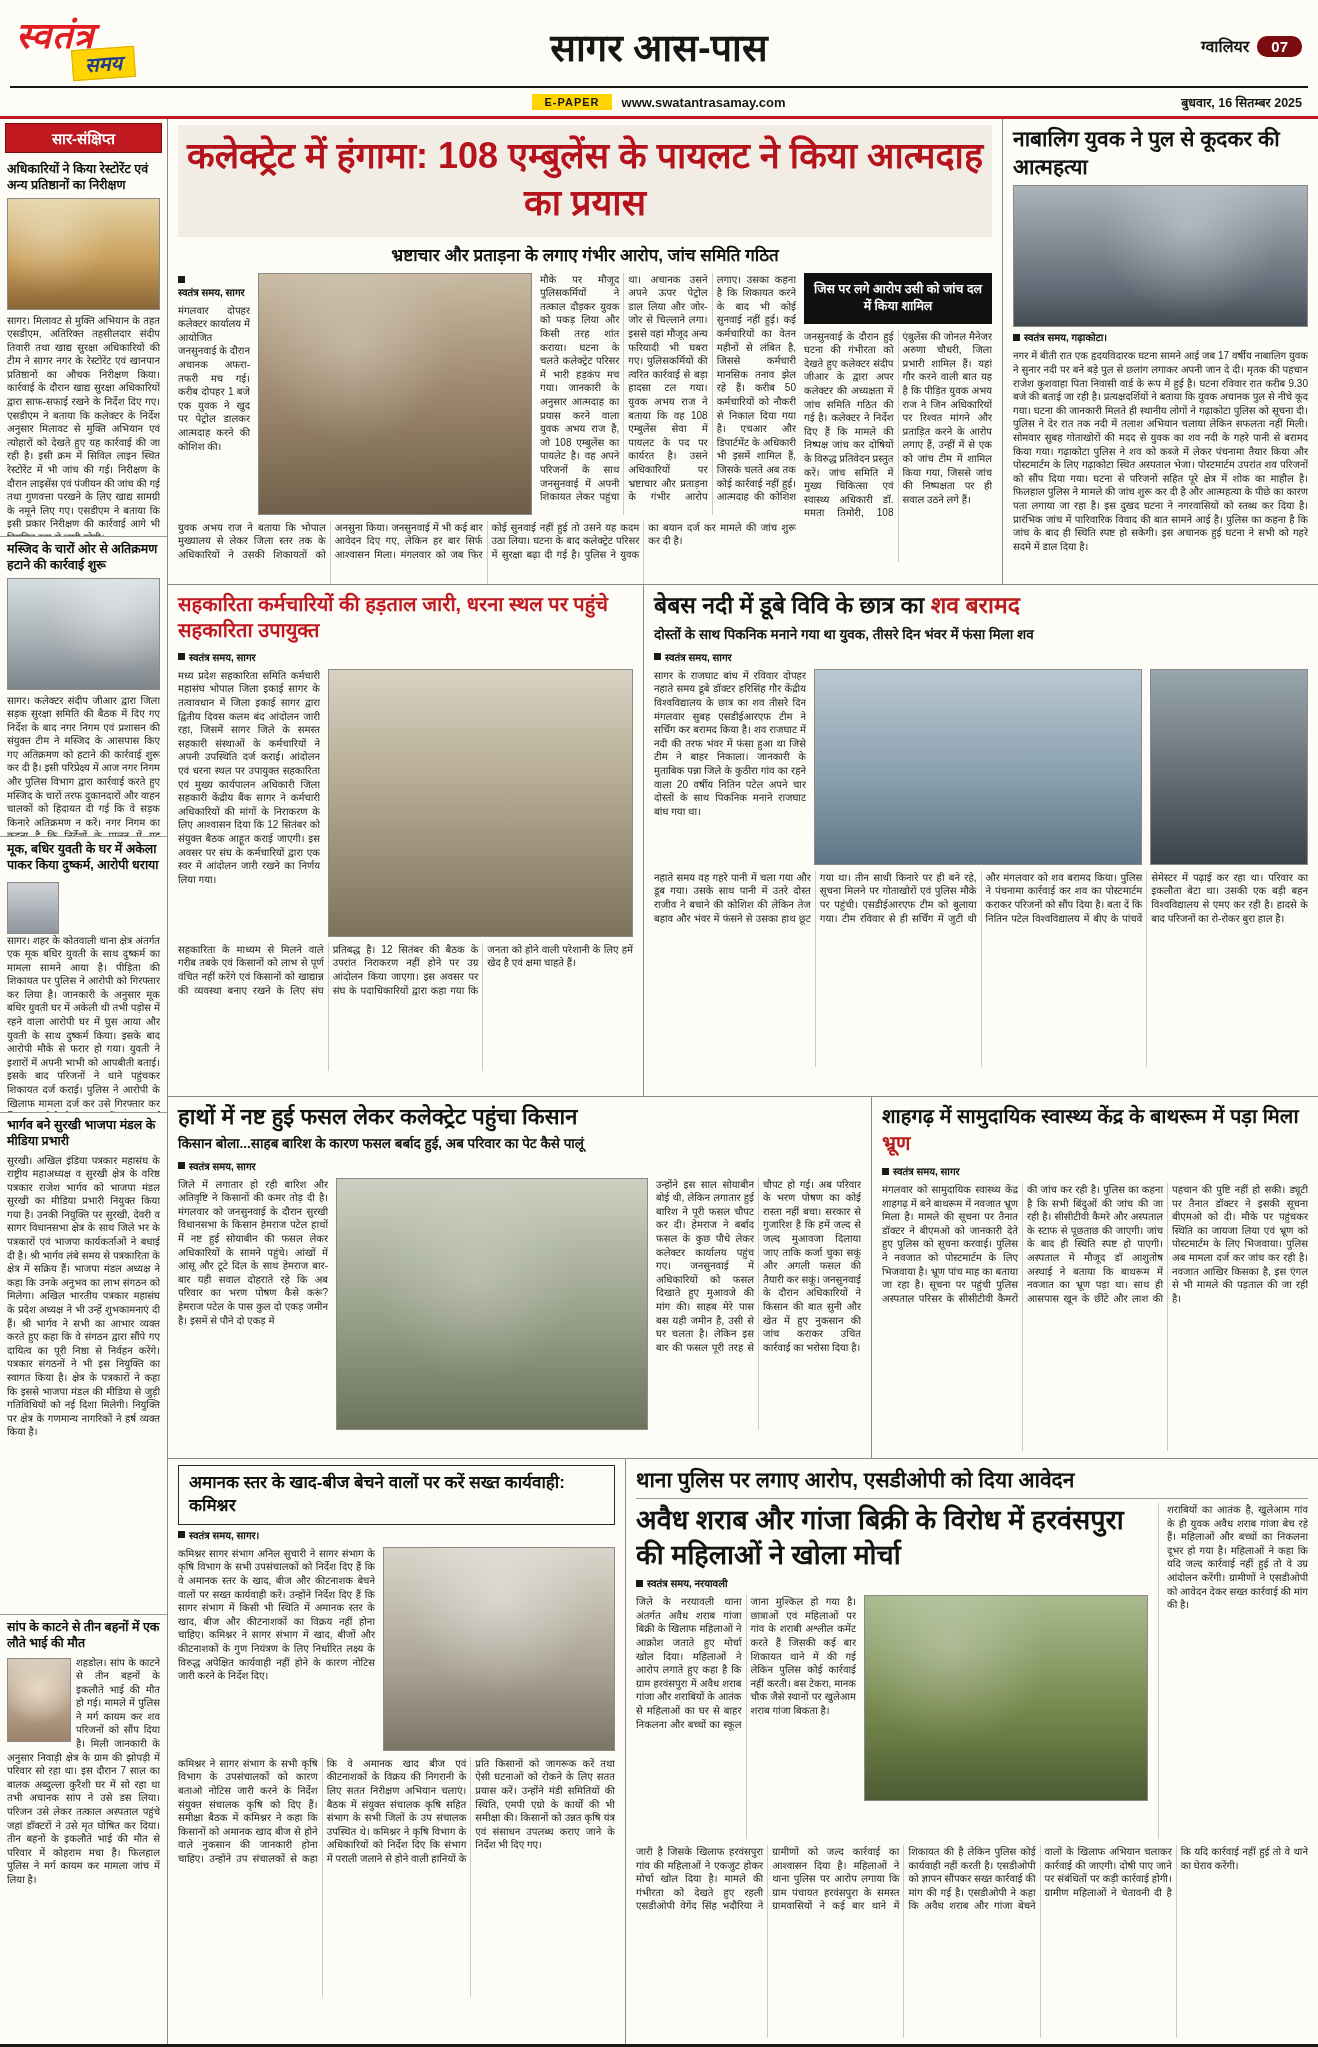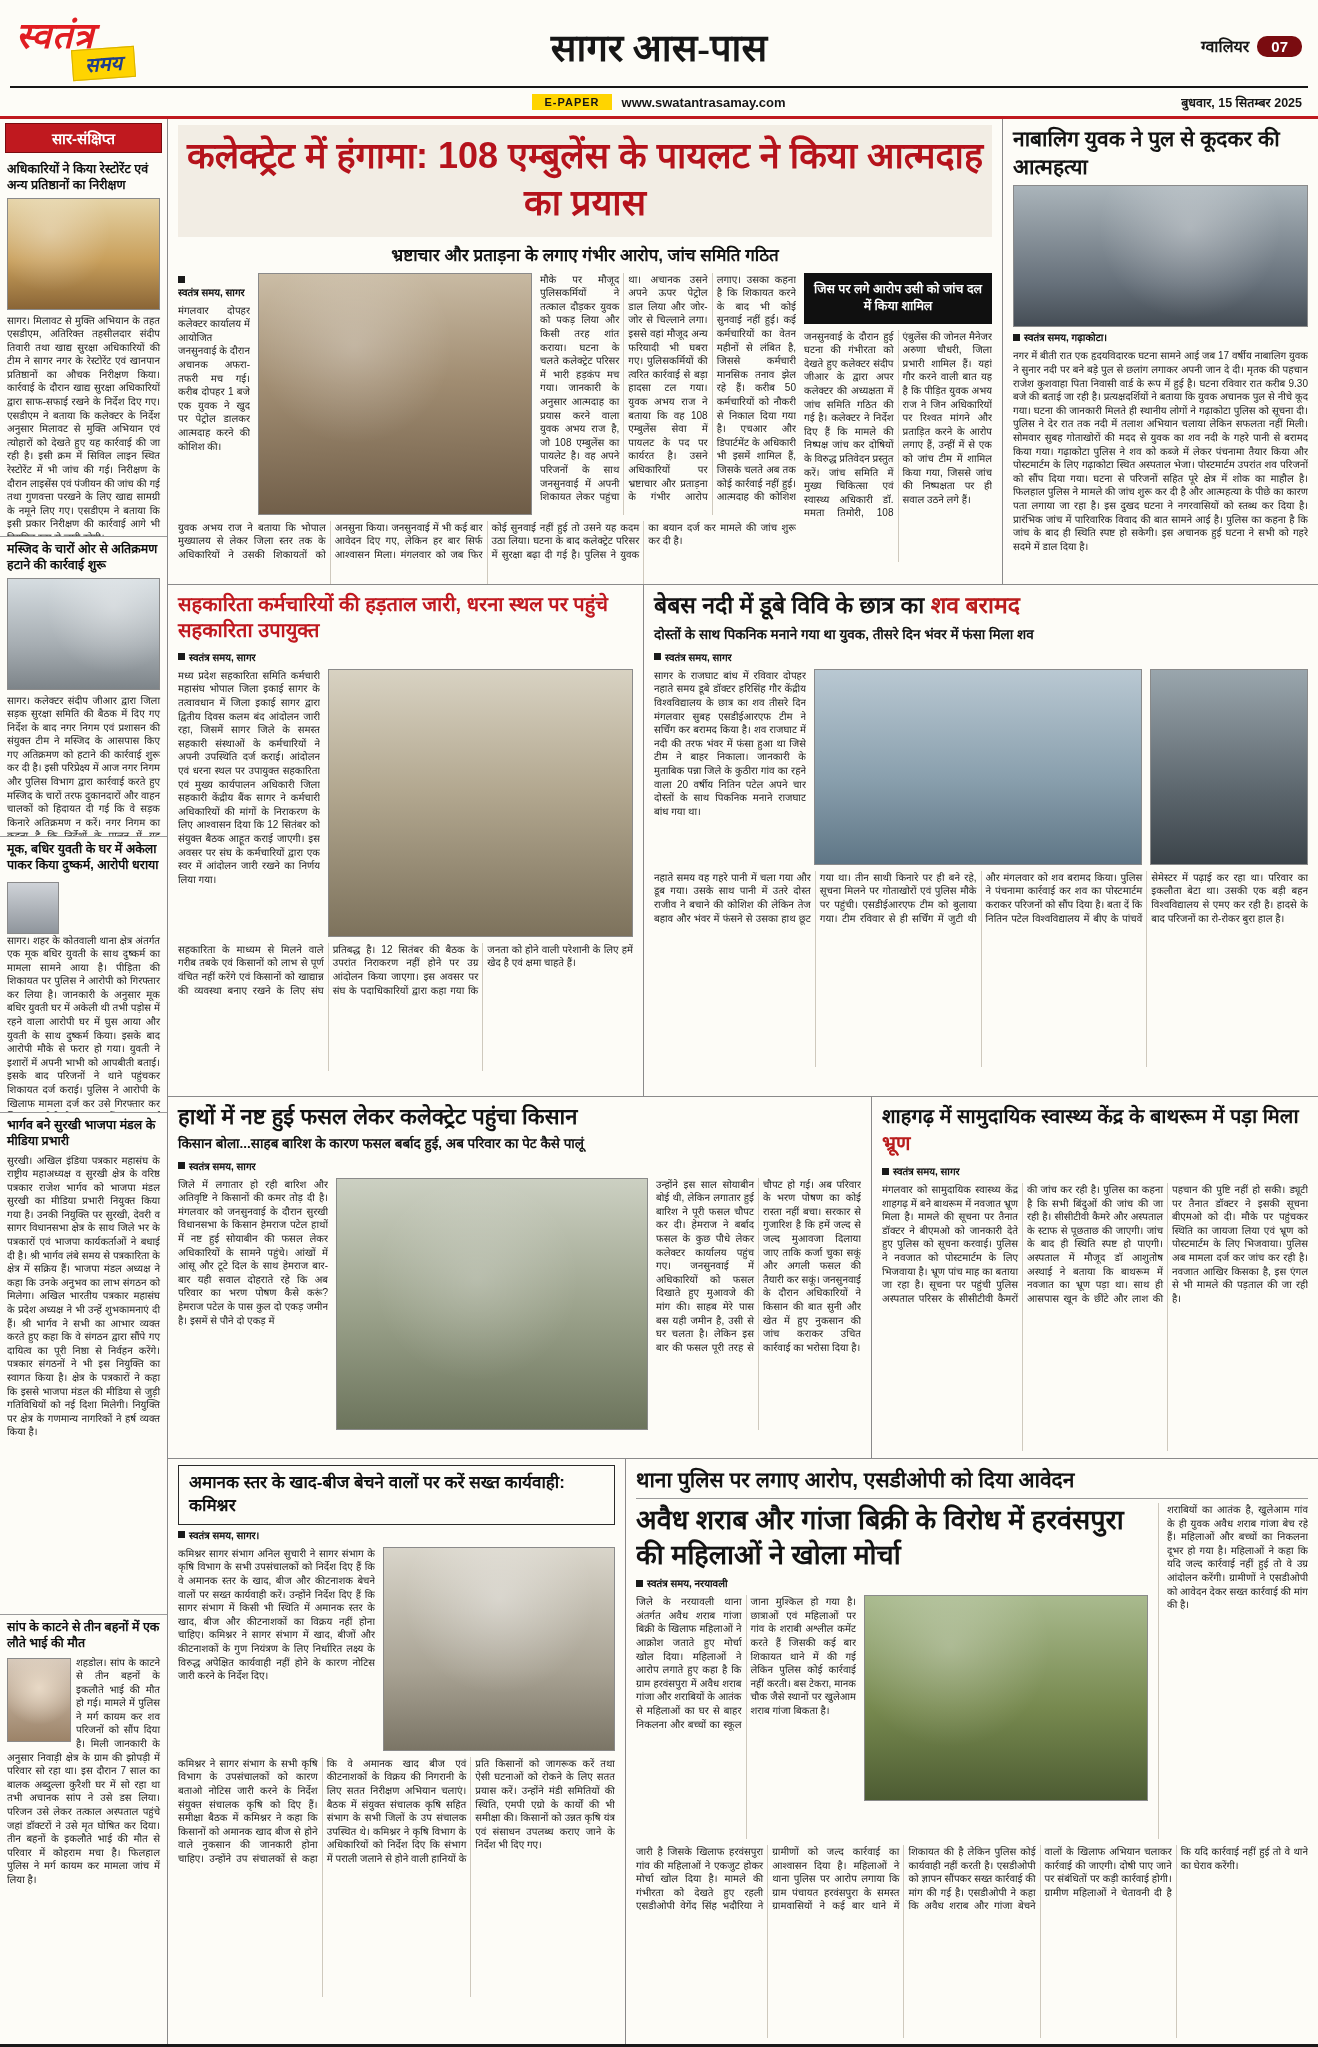--- a/index.html
+++ b/index.html
@@ -8,21 +8,21 @@
   .page { width:1318px; height:2047px; background:#fdfcf7; margin:0 auto; overflow:hidden;
           display:flex; flex-direction:column; border-bottom:3px solid #1a1a1a; }
 
   
   .hdr { display:flex; align-items:center; padding:8px 16px 2px; height:86px; }
   .logo { width:180px; position:relative; height:72px; }
   .logo-top { font-size:36px; font-weight:bold; color:#e11d22; letter-spacing:1px; font-style:italic; }
   .logo-bottom { position:absolute; left:56px; top:38px; background:#ffd400; color:#1f3d8f;
                  font-weight:bold; font-size:20px; padding:1px 12px; transform:rotate(-4deg);
                  border:1px solid #d9b200; font-style:italic; }
-  .page-title { flex:1; text-align:center; font-size:38px; font-weight:bold; color:#161616;font-family:Liberation Serif, serif; }
+  .page-title { flex:1; text-align:center; font-size:38px; font-weight:bold; color:#161616; }
   .edition { width:180px; display:flex; align-items:center; justify-content:flex-end; gap:8px; }
   .edition-name { font-size:16px; font-weight:bold; color:#161616; }
   .page-num { background:#7a0c10; color:#fff; font-weight:bold; font-size:15px; padding:2px 14px; border-radius:10px; }
   .rule-black { border-top:2px solid #161616; margin:0 10px; }
   .subhdr { height:28px; display:flex; align-items:center; padding:0 16px; position:relative; }
   .subhdr-center { flex:1; display:flex; align-items:center; justify-content:center; gap:10px; }
   .epaper { background:#ffd400; color:#161616; font-weight:bold; font-size:11px; padding:2px 12px; letter-spacing:1px; }
   .website { font-size:13px; font-weight:bold; color:#161616; text-decoration:none; }
   .date { position:absolute; right:16px; font-size:12.5px; font-weight:bold; color:#161616; }
   .content { display:flex; border-top:3px solid #c0191f; flex:1; overflow:hidden; }
@@ -164,21 +164,21 @@
       <span class="edition-name">ग्वालियर</span>
       <span class="page-num">07</span>
     </div>
   </header>
   <div class="rule-black"></div>
   <div class="subhdr">
     <div class="subhdr-center">
       <span class="epaper">E-PAPER</span>
       <a class="website" href="#">www.swatantrasamay.com</a>
     </div>
-    <span class="date">बुधवार, 15 सितम्बर 2025</span>
+    <span class="date">बुधवार, 16 सितम्बर 2025</span>
   </div>
 
   <div class="content">
 
     <aside class="sidebar">
       <div class="sb-head">सार-संक्षिप्त</div>
 
       <div class="sb-item sb-i1">
         <div class="sb-title">अधिकारियों ने किया रेस्टोरेंट एवं अन्य प्रतिष्ठानों का निरीक्षण</div>
         <div class="sb-photo photo ph-rest"></div>

